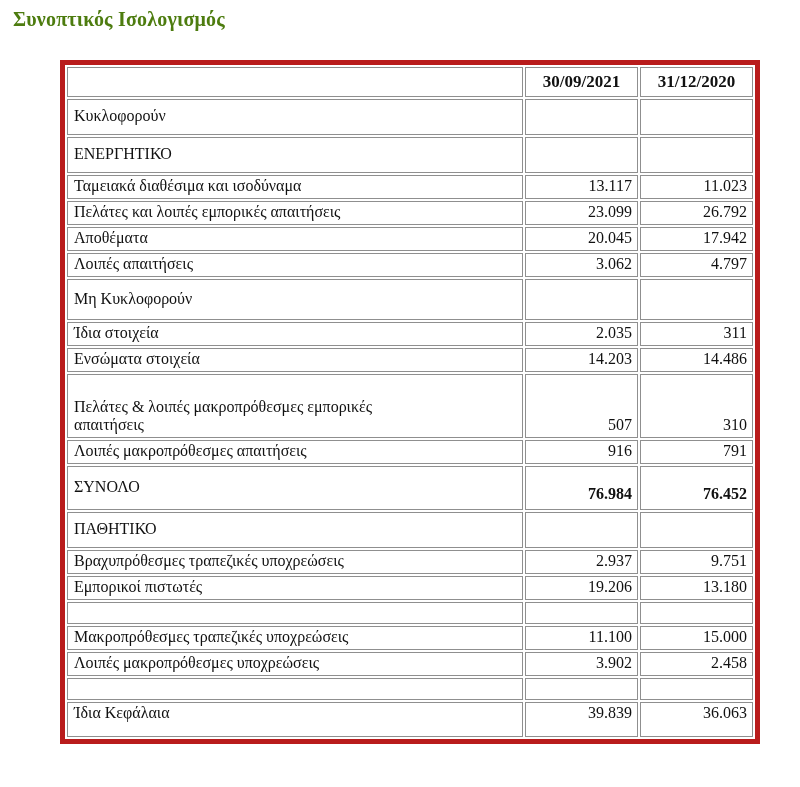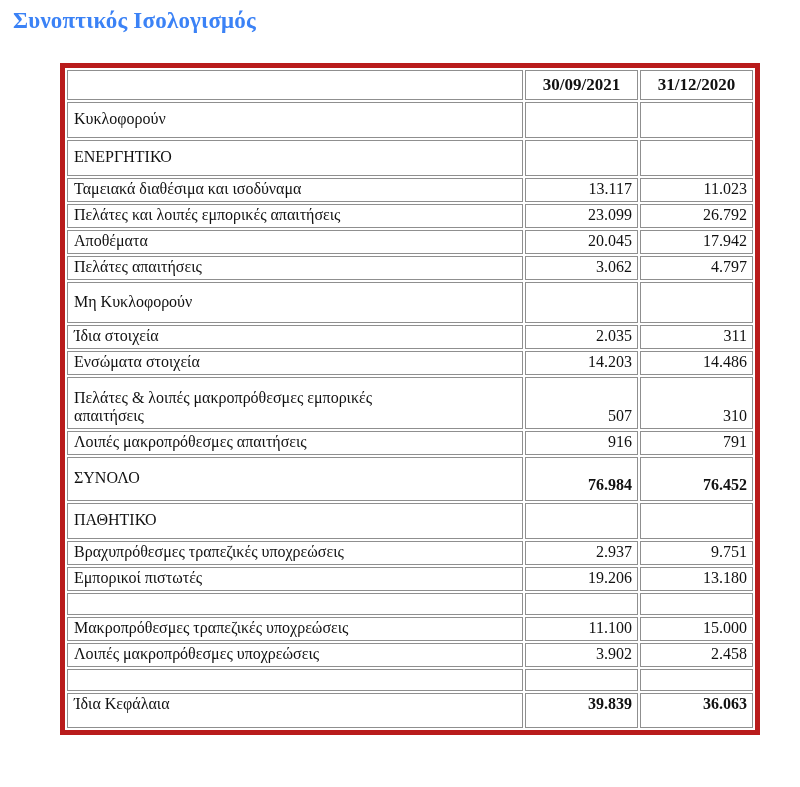--- a/index.html
+++ b/index.html
@@ -6,23 +6,23 @@
     margin: 0;
     padding: 0;
     width: 800px;
     height: 787px;
     background: #ffffff;
     overflow: hidden;
     font-family: "Liberation Serif", serif;
   }
   .page-title {
     margin: 8px 0 0 13px;
-    font-size: 23px;
+    font-size: 20px;
     font-weight: bold;
-    color: #3b82f6;
+    color: #4d7c0f;
     letter-spacing: 0.2px;
   }
   table.balance-sheet {
     margin: 29px 0 0 60px;
     border-collapse: separate;
     border-spacing: 2px;
     border: 5px solid #b91c1c;
     width: 688px;
     table-layout: fixed;
     background: #ffffff;
@@ -47,30 +47,30 @@
   
   tr.r-header td { height: 30px; font-weight: bold; vertical-align: bottom; }
   tr.r-header td.val-cell { text-align: center; font-size: 17px; padding: 1px 2px 4px 2px; }
   
   tr.r-section td { height: 36px; }
   tr.r-section td.label-cell { vertical-align: middle; }
   tr.r-tall td { height: 41px; }
   
   tr.r-data td { height: 23px; }
   
-  tr.r-wrap td { height: 52px; }
+  tr.r-wrap td { height: 64px; }
   
   tr.r-total td { height: 44px; }
   tr.r-total td.label-cell { vertical-align: middle; }
   tr.r-total td.val-cell { font-weight: bold; padding-bottom: 6px; }
   
   tr.r-empty td { height: 22px; }
   
   tr.r-equity td { height: 33px; padding-bottom: 14px; }
-  tr.r-equity td.val-cell { font-weight: bold; margin-left: 28px; }
+  tr.r-equity td.val-cell { font-weight: normal; margin-left: 28px; }
 </style>
 </head>
 <body>
 
 <div class="page-title">Συνοπτικός Ισολογισμός</div>
 
 <table class="balance-sheet">
   <colgroup>
     <col style="width:456px">
     <col style="width:113px">
@@ -107,21 +107,21 @@
       <td class="val-cell">26.792</td>
     </tr>
 
     <tr class="r-data">
       <td class="label-cell">Αποθέματα</td>
       <td class="val-cell">20.045</td>
       <td class="val-cell">17.942</td>
     </tr>
 
     <tr class="r-data">
-      <td class="label-cell">Πελάτες απαιτήσεις</td>
+      <td class="label-cell">Λοιπές απαιτήσεις</td>
       <td class="val-cell">3.062</td>
       <td class="val-cell">4.797</td>
     </tr>
 
     <tr class="r-section r-tall">
       <td class="label-cell">Μη Κυκλοφορούν</td>
       <td class="val-cell"></td>
       <td class="val-cell"></td>
     </tr>
 

